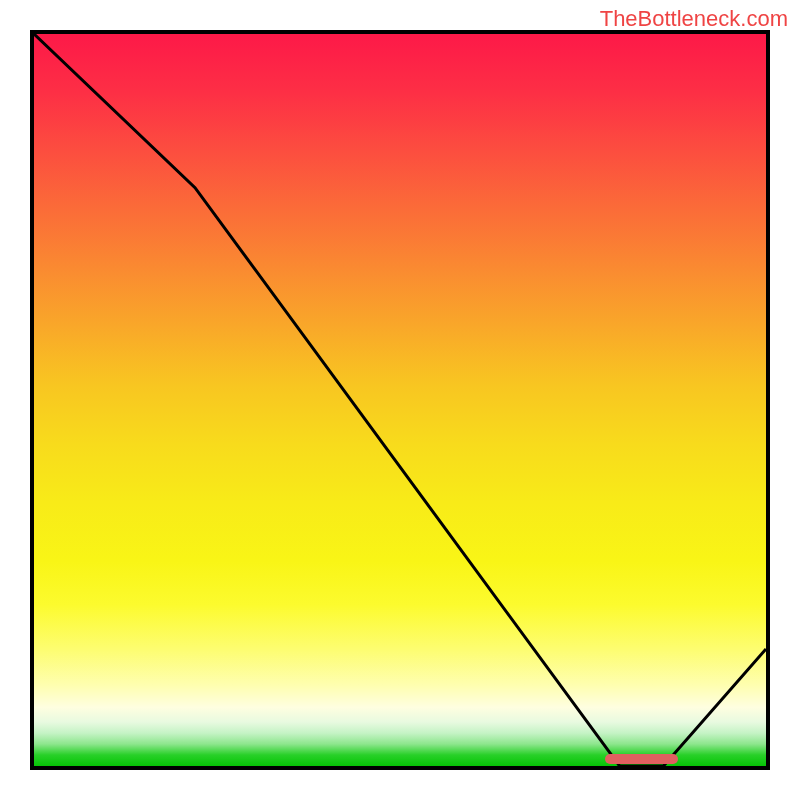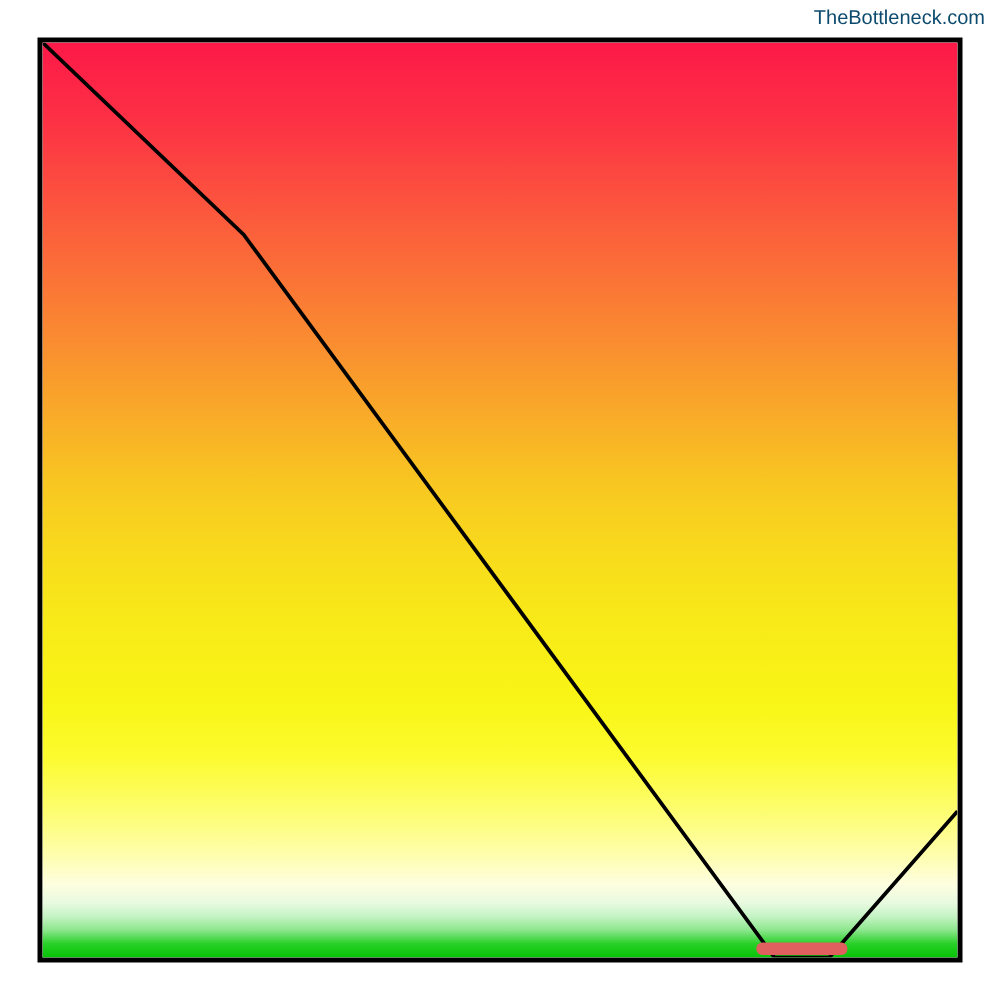--- a/index.html
+++ b/index.html
@@ -12,22 +12,22 @@
   }
   .container {
     position: relative;
     width: 800px;
     height: 800px;
   }
   .watermark {
     position: absolute;
     top: 6px;
     right: 12px;
-    font-size: 16px;
-    color: #0c4a6e;
+    font-size: 22px;
+    color: #ef4444;
     font-weight: 500;
   }
   .plot-area {
     position: absolute;
     left: 30px;
     top: 30px;
     width: 740px;
     height: 740px;
     border: 4px solid #000;
     box-sizing: border-box;

